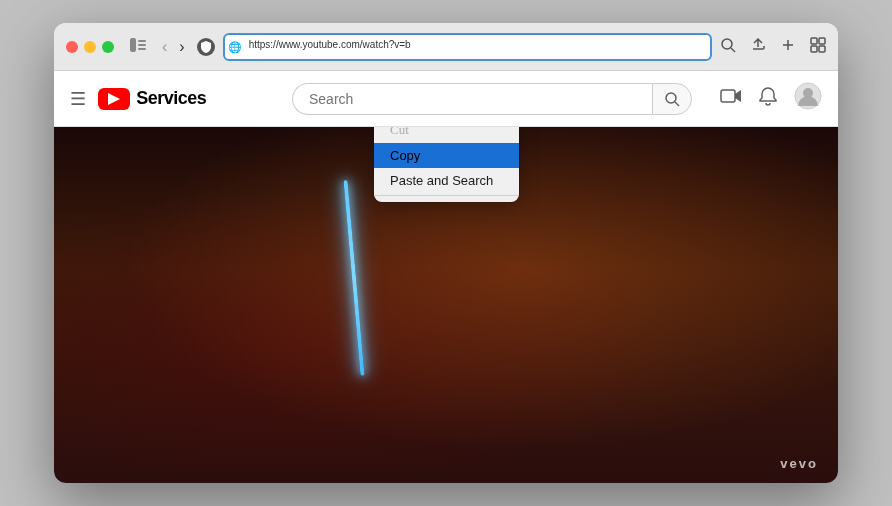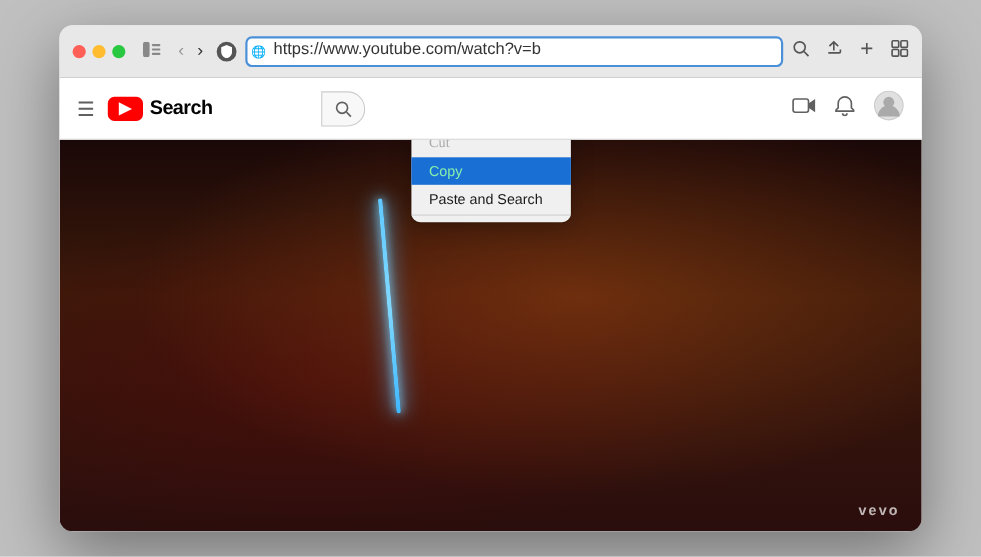--- a/index.html
+++ b/index.html
@@ -78,21 +78,21 @@
       flex: 1;
       position: relative;
     }
     .url-bar {
       width: 100%;
       height: 28px;
       border-radius: 6px;
       border: 2px solid #4a90d9;
       background: white;
       padding: 0 8px 4px 24px;
-      font-size: 15px;
+      font-size: 10px;
       color: #333;
       outline: none;
     }
     .url-globe {
       position: absolute;
       left: 6px;
       top: 50%;
       transform: translateY(-50%);
       font-size: 11px;
       color: #888;
@@ -245,21 +245,21 @@
       padding: 5px 16px;
       font-size: 13px;
       color: #1a1a1a;
       cursor: pointer;
       display: flex;
       align-items: center;
       justify-content: space-between;
     }
     .context-menu-item.selected {
       background: #1a6fd4;
-      color: #86efac;
+      color: #000000;
     }
     .context-menu-item.disabled {
       color: #aaa;
       font-family: Liberation Serif, serif;
     }
     .context-menu-divider {
       height: 1px;
       background: #d0d0d0;
       margin: 2px 0;
     }
@@ -332,24 +332,25 @@
         </svg>
       </span>
     </div>
   </div>
 
   <div class="yt-toolbar">
     <span class="hamburger">☰</span>
 
     <div class="yt-logo">
       <div class="yt-logo-icon"></div>
-      <span class="yt-logo-text">Search</span>
+      <span class="yt-logo-text">Services</span>
     </div>
 
     <div class="yt-search-container">
+      <input class="yt-search-input" type="text" placeholder="Search" style="">
       <button class="yt-search-btn">
         <svg width="16" height="16" viewBox="0 0 16 16" fill="none">
           <circle cx="7" cy="7" r="5" stroke="#606060" stroke-width="1.5" fill="none"></circle>
           <line x1="11" y1="11" x2="15" y2="15" stroke="#606060" stroke-width="1.5"></line>
         </svg>
       </button>
     </div>
 
     <div class="yt-right-icons">
       <span style="font-size:18px; color:#606060;">

